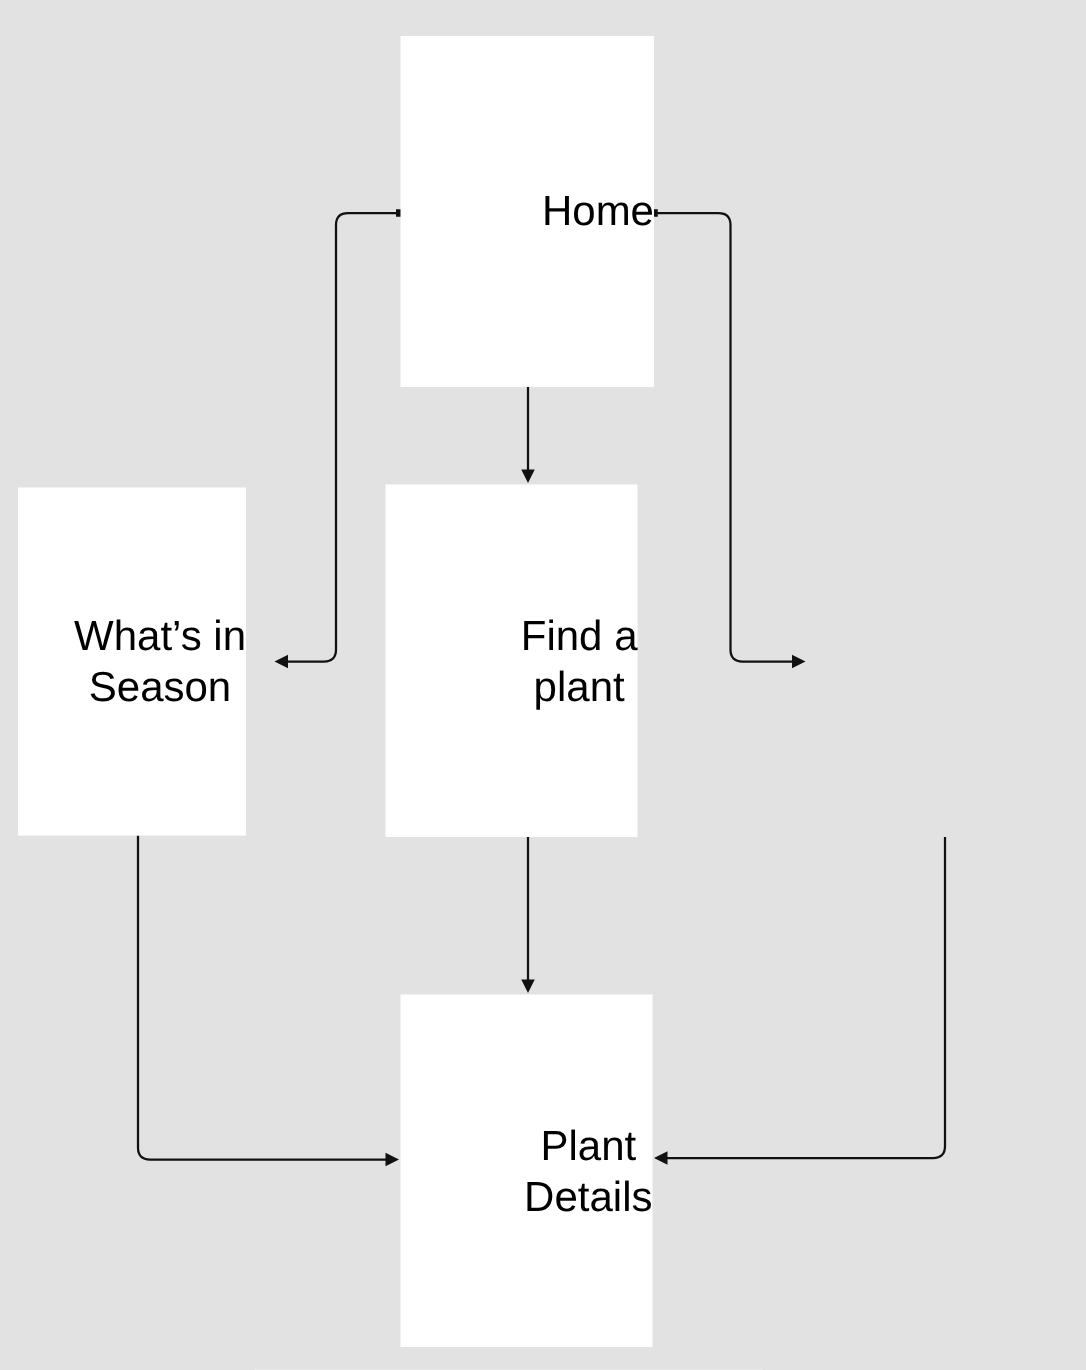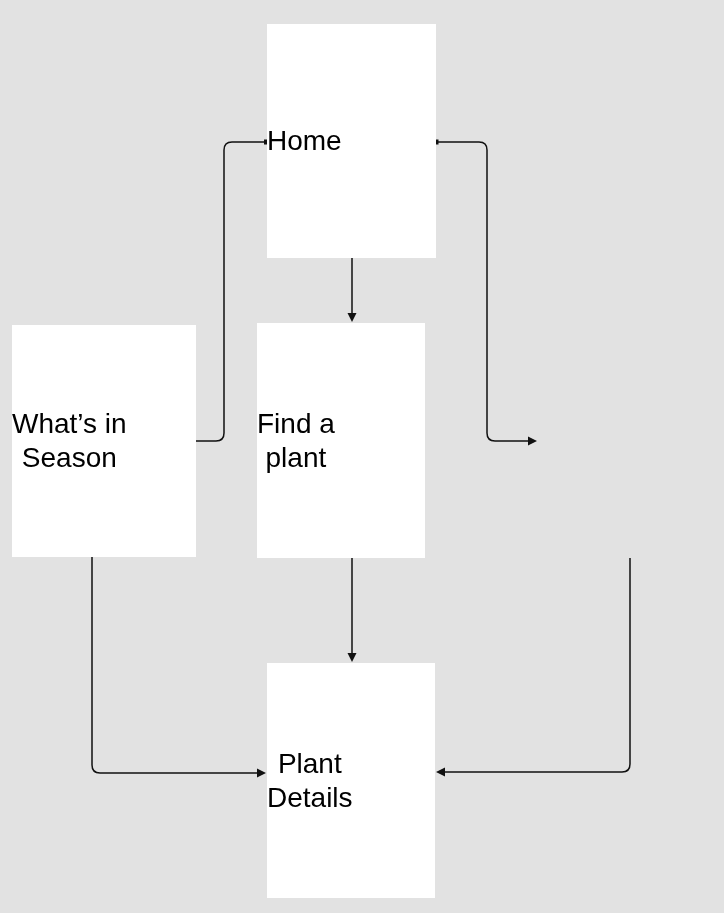--- a/index.html
+++ b/index.html
@@ -26,31 +26,31 @@
     stroke: #111111;
     stroke-width: 1.5;
   }
   .arrowhead { fill: #111111; stroke: none; }
   .start-marker { fill: #111111; stroke: none; }
   .node {
     position: absolute;
     background: #ffffff;
     display: flex;
     align-items: center;
-    justify-content: flex-start;
+    justify-content: flex-end;
     text-align: center;
   }
   .node-label {
     font-size: 28px;
     line-height: 34px;
     color: #000000;
     white-space: pre-line;
   }
   .node-home          { left: 267px; top: 24px;  width: 169px; height: 234px; }
-  .node-whats-in-season { left: 12px;  top: 325px; width: 184px; height: 232px; }
+  .node-whats-in-season { left: 12px;  top: 325px; width: 152px; height: 232px; }
   .node-find-a-plant  { left: 257px; top: 323px; width: 168px; height: 235px; }
   .node-my-plants     { left: 538px; top: 323px; width: 178px; height: 235px; }
   .node-plant-details { left: 267px; top: 663px; width: 168px; height: 235px; }
 </style>
 </head>
 <body>
 
 <div class="canvas">
 
   <svg class="edges" viewBox="0 0 724 913" xmlns="http://www.w3.org/2000/svg">

